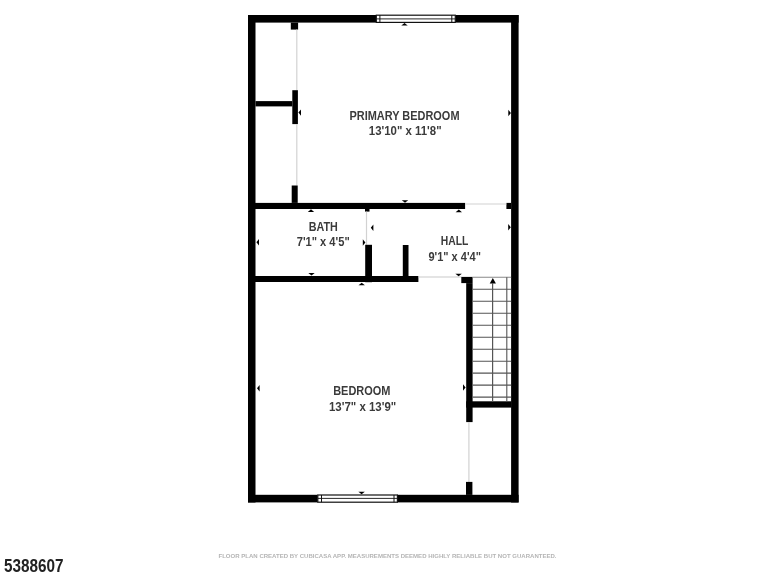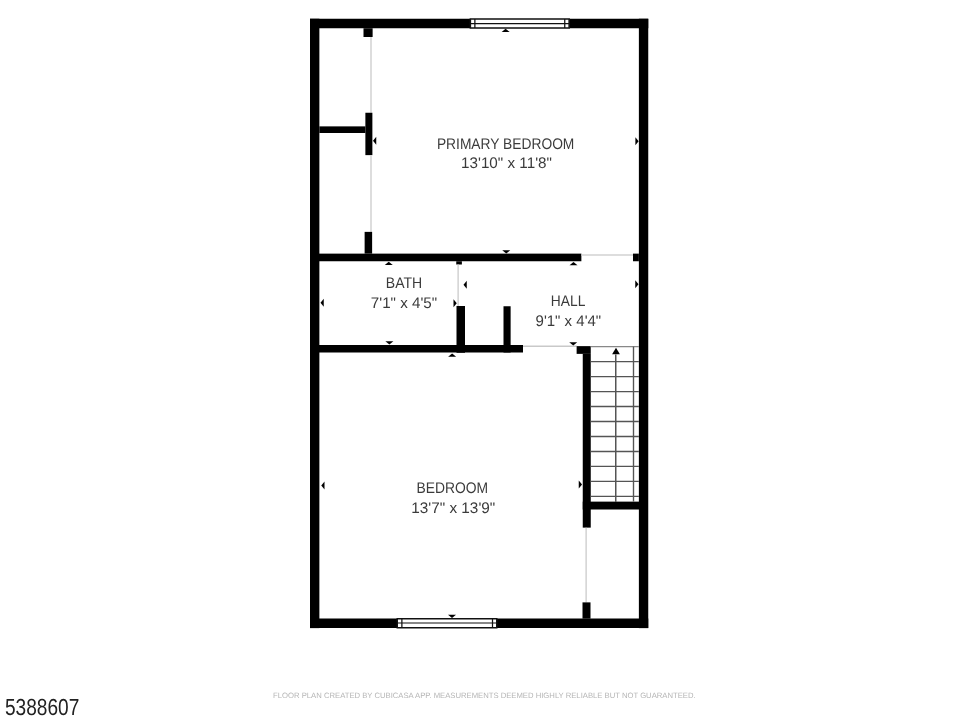--- a/index.html
+++ b/index.html
@@ -1,16 +1,16 @@
 <!DOCTYPE html>
 <html><head>
 <meta charset="utf-8">
 <style>
   html,body{margin:0;padding:0;background:#ffffff;}
-  #page{width:768px;height:576px;position:relative;background:#ffffff;overflow:hidden;transform:translateZ(0);}
+  #page{width:768px;height:576px;position:relative;background:#ffffff;overflow:hidden;transform:translateZ(0);font-weight:bold;}
   svg{display:block;}
   text{font-family:"Liberation Sans",sans-serif;}
 </style>
 </head>
 <body>
 <div id="page">
 <svg width="768" height="576" viewBox="0 0 768 576" xmlns="http://www.w3.org/2000/svg">
 
   <rect x="0" y="0" width="768" height="576" fill="#ffffff"></rect>
 

